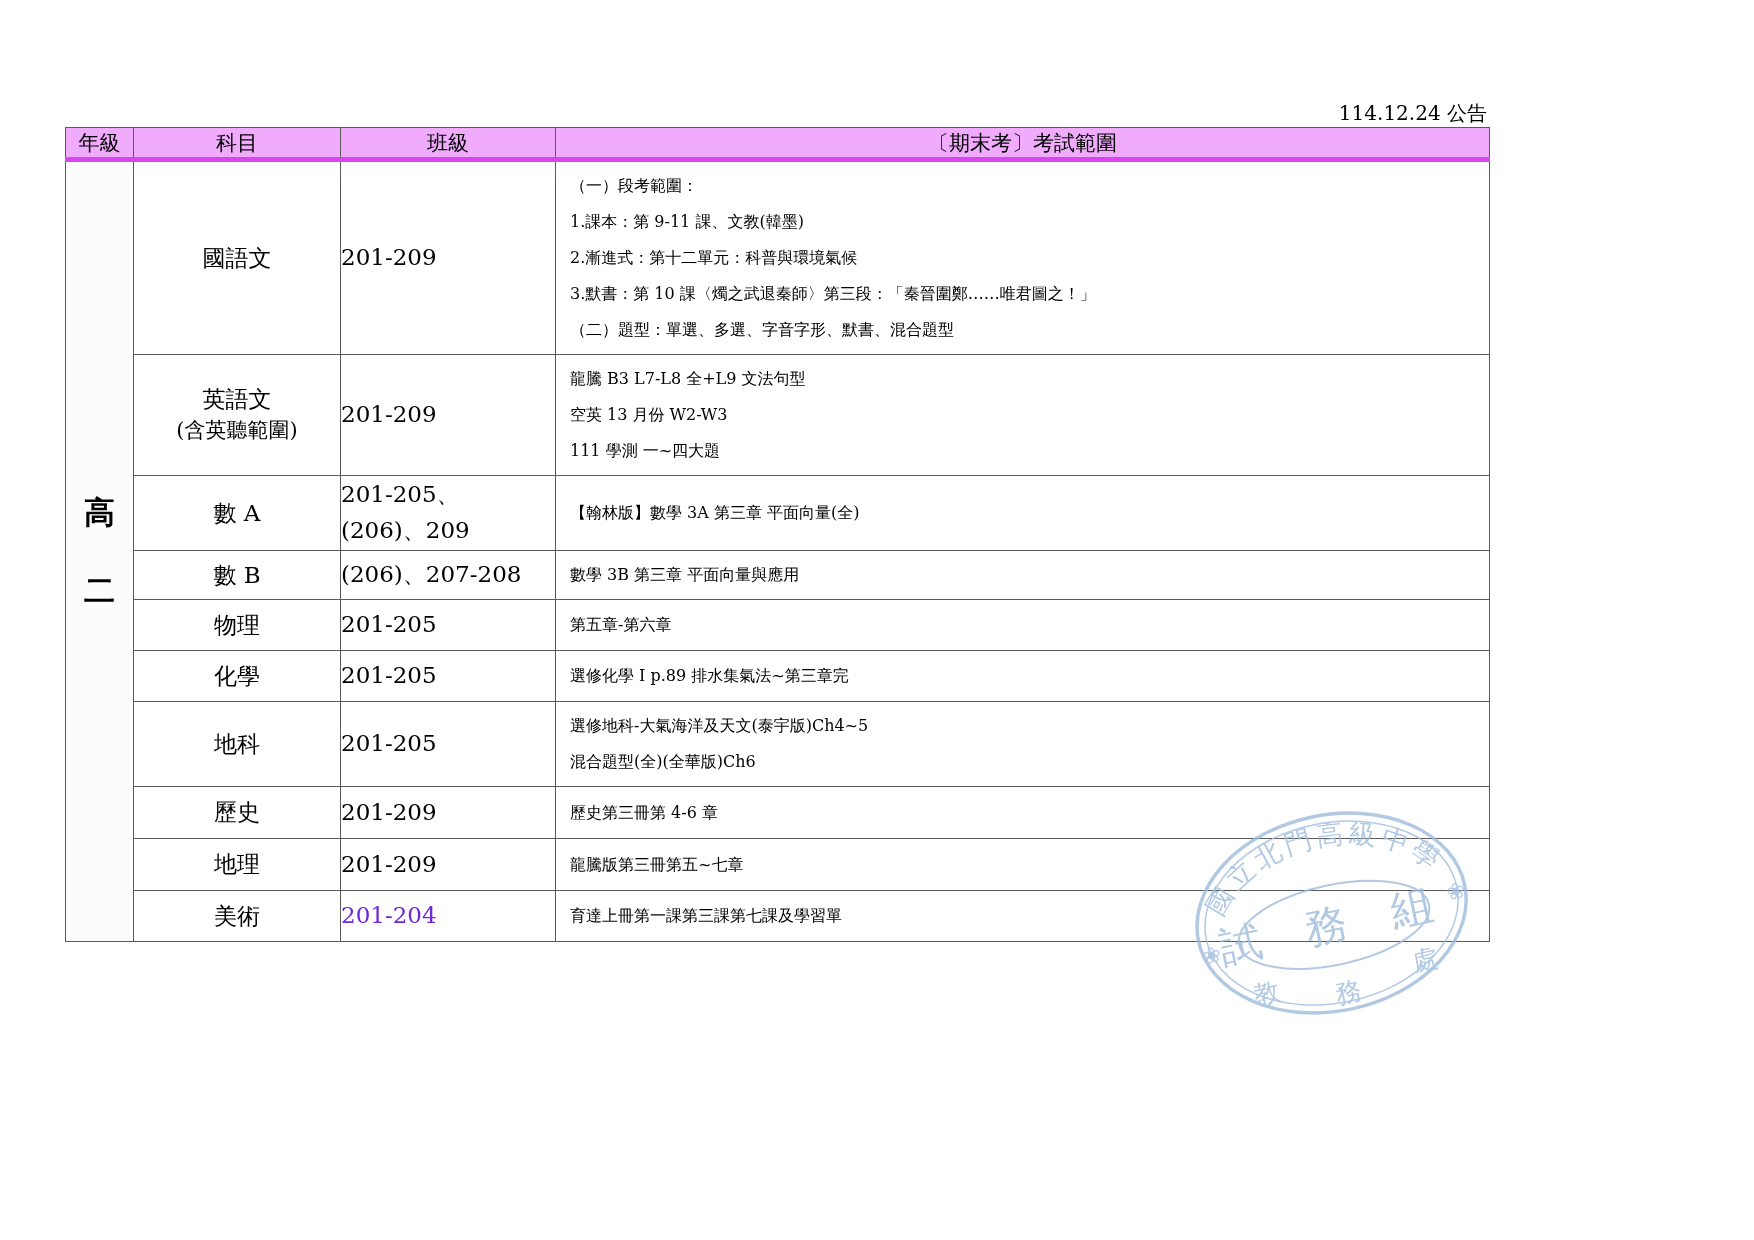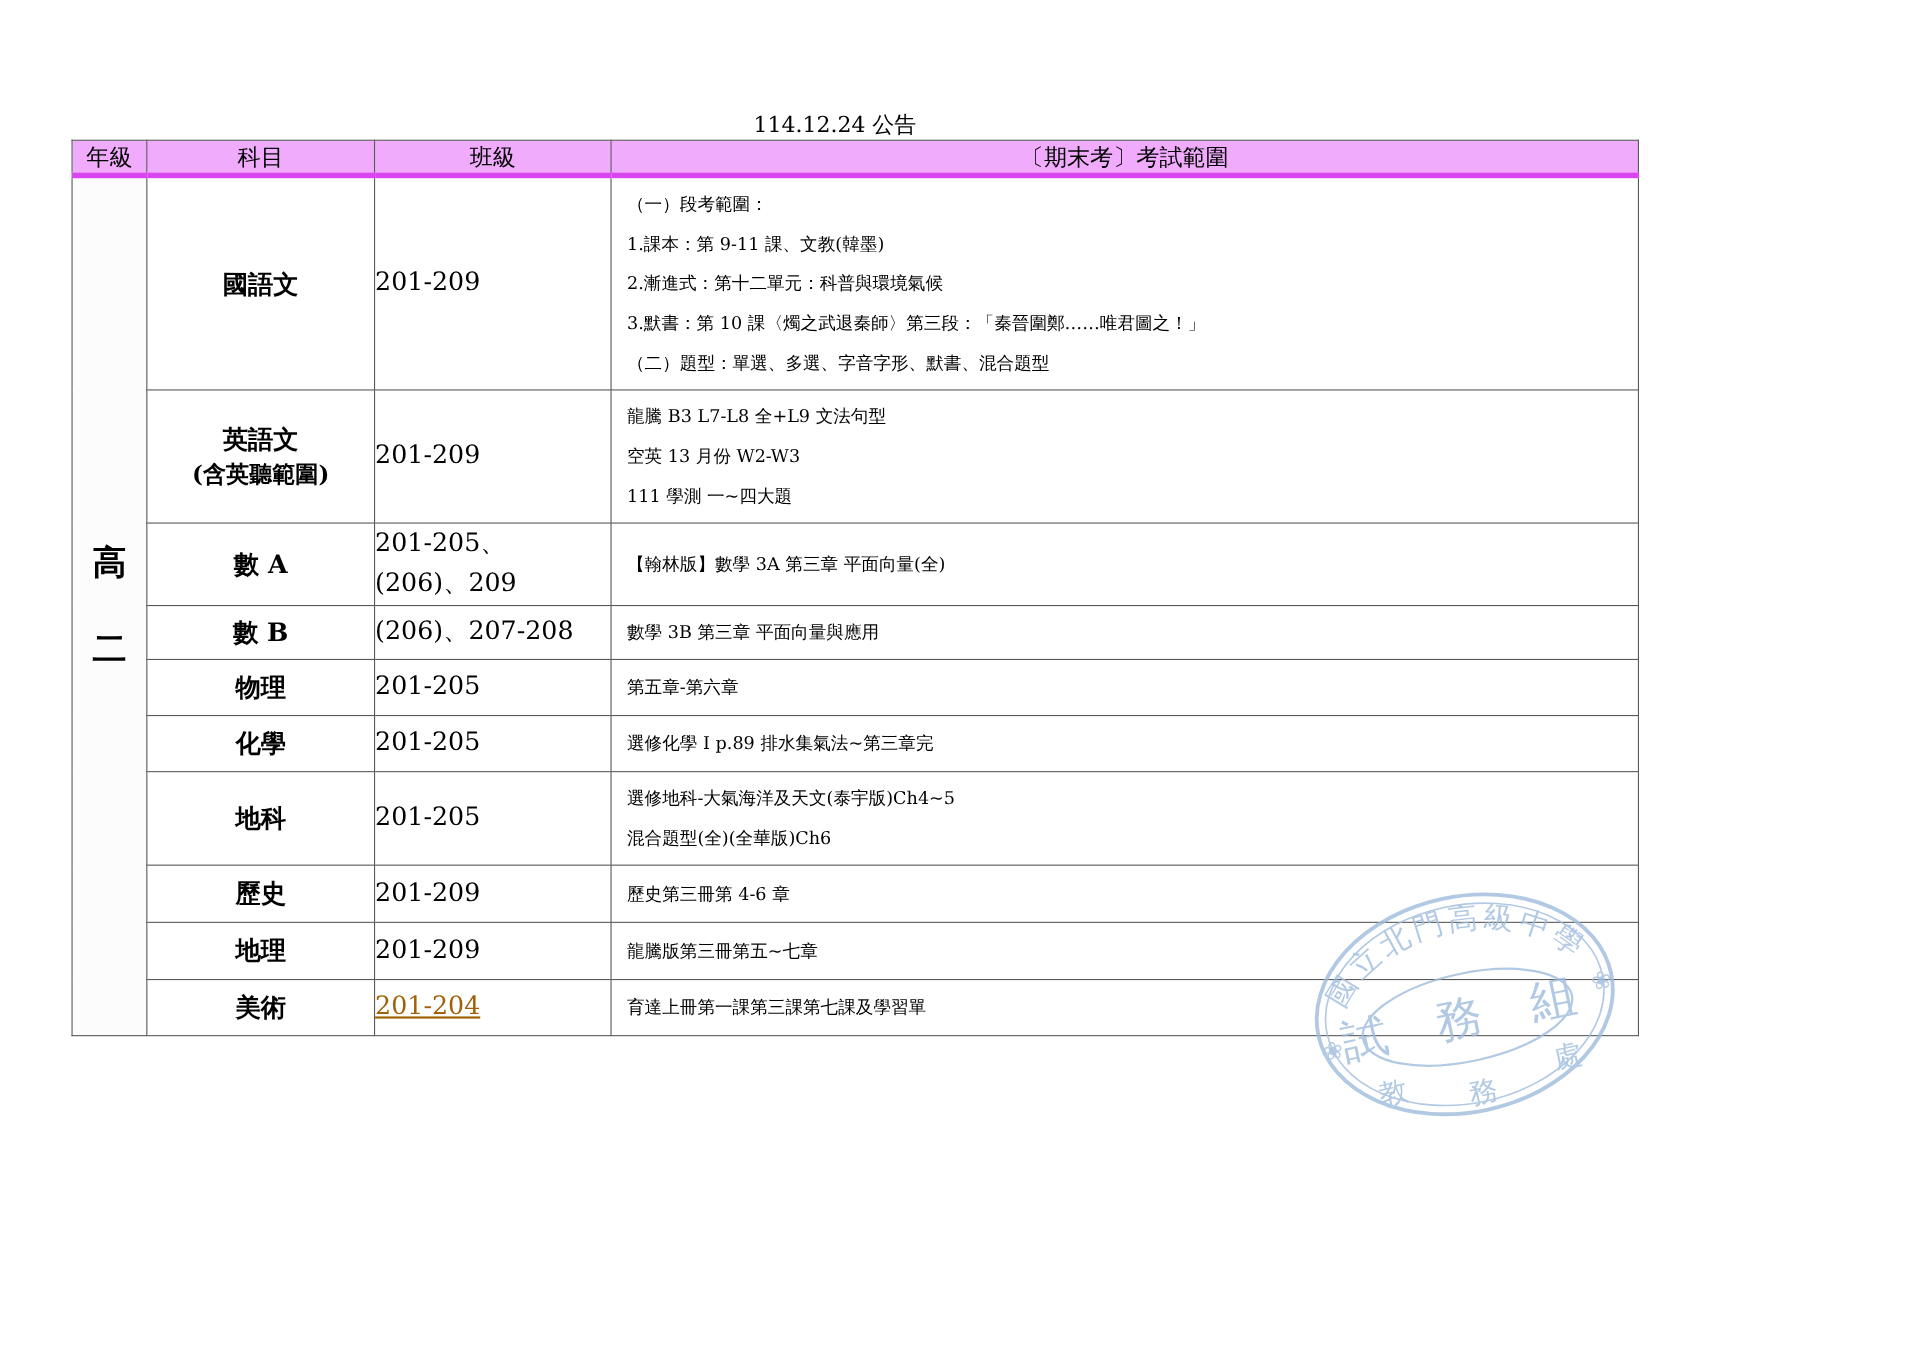--- a/index.html
+++ b/index.html
@@ -11,22 +11,22 @@
     font-family:"DejaVu Serif","Liberation Serif",serif;
     color:#000;
     overflow:hidden;
   }
   .doc-title {
     position:absolute; top:50px; left:65px; width:1424px;
     text-align:center; font-size:36px; font-weight:bold;
     letter-spacing:2px;
   }
   .announce-date {
-    position:absolute; top:100px; left:47px; width:1424px;
-    text-align:center; font-size:20px;
+    position:absolute; top:100px; left:63px; width:1424px;
+    text-align:right; font-size:20px;
   }
   table.exam-table {
     position:absolute; top:127px; left:65px;
     width:1424px; border-collapse:collapse; table-layout:fixed;
   }
   .exam-table col.c-grade   { width:68px; }
   .exam-table col.c-subject { width:207px; }
   .exam-table col.c-class   { width:215px; }
   .exam-table col.c-range   { width:934px; }
   .exam-table th, .exam-table td {
@@ -48,21 +48,21 @@
   tbody tr:nth-child(6){height:51px}
   tbody tr:nth-child(7){height:81px}
   tbody tr:nth-child(8){height:52px}
   tbody tr:nth-child(9){height:52px}
   tbody tr:nth-child(10){height:51px}
   td.grade-cell {
     text-align:center; font-size:31px; font-weight:bold;
     background:#fcfcfc;
   }
   td.grade-cell .grade-char { line-height:1.2; padding:20px 0; }
-  td.subject-cell { text-align:center; font-size:23px;font-weight:bold; }
+  td.subject-cell { text-align:center; font-size:23px; }
   td.subject-cell .subject-note { font-size:21px; line-height:1.5; }
   td.class-cell { text-align:left; font-size:23px; line-height:1.55; }
   td.range-cell { text-align:left; font-size:16px; padding:6px 10px 6px 14px; }
   td.range-cell .range-line { line-height:36px; white-space:nowrap; }
   
   .stamp {
     position:absolute; left:1182px; top:805px; width:300px; height:220px;
     transform:rotate(-12deg);
     opacity:0.8;
     pointer-events:none;
@@ -200,21 +200,21 @@
             <div>201-209</div>
           </td>
           <td class="range-cell">
             <div class="range-line">龍騰版第三冊第五~七章</div>
           </td>
         </tr>
         <tr>
           <td class="subject-cell">
             <div>美術</div>
           </td>
-          <td class="class-cell" style="color: #a16207; text-decoration: underline;">
+          <td class="class-cell" style="color: #6d28d9;">
             <div>201-204</div>
           </td>
           <td class="range-cell">
             <div class="range-line">育達上冊第一課第三課第七課及學習單</div>
           </td>
         </tr>
       </tbody>
   </table>
 
   <div class="stamp">

